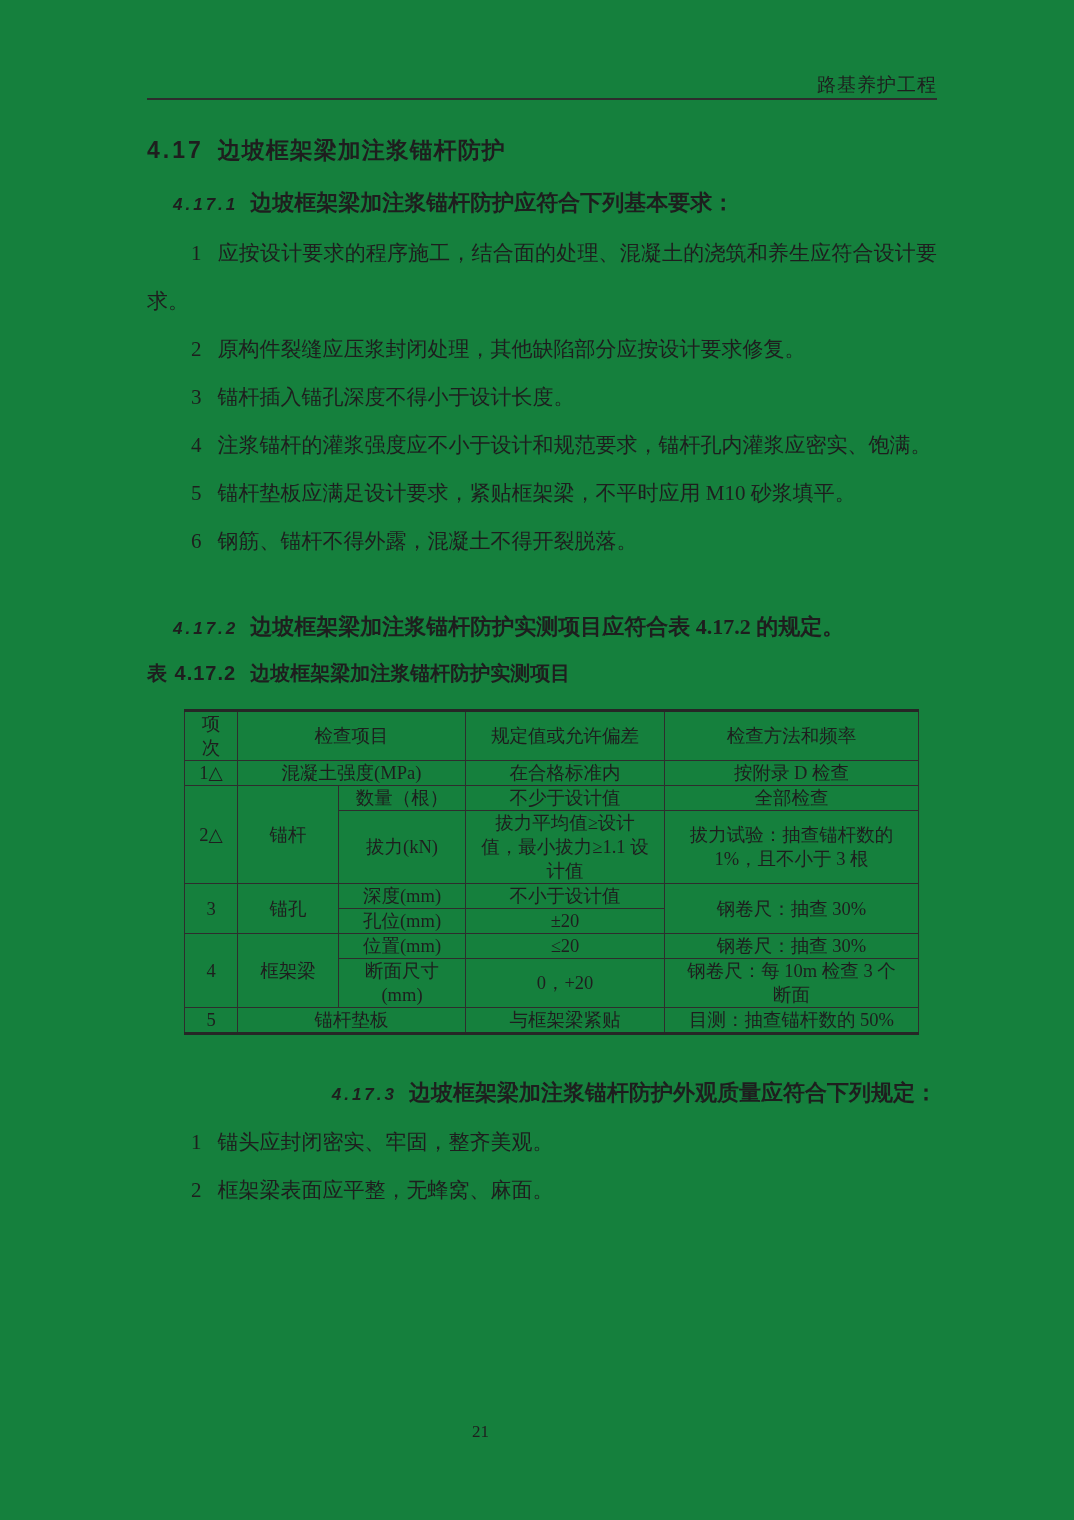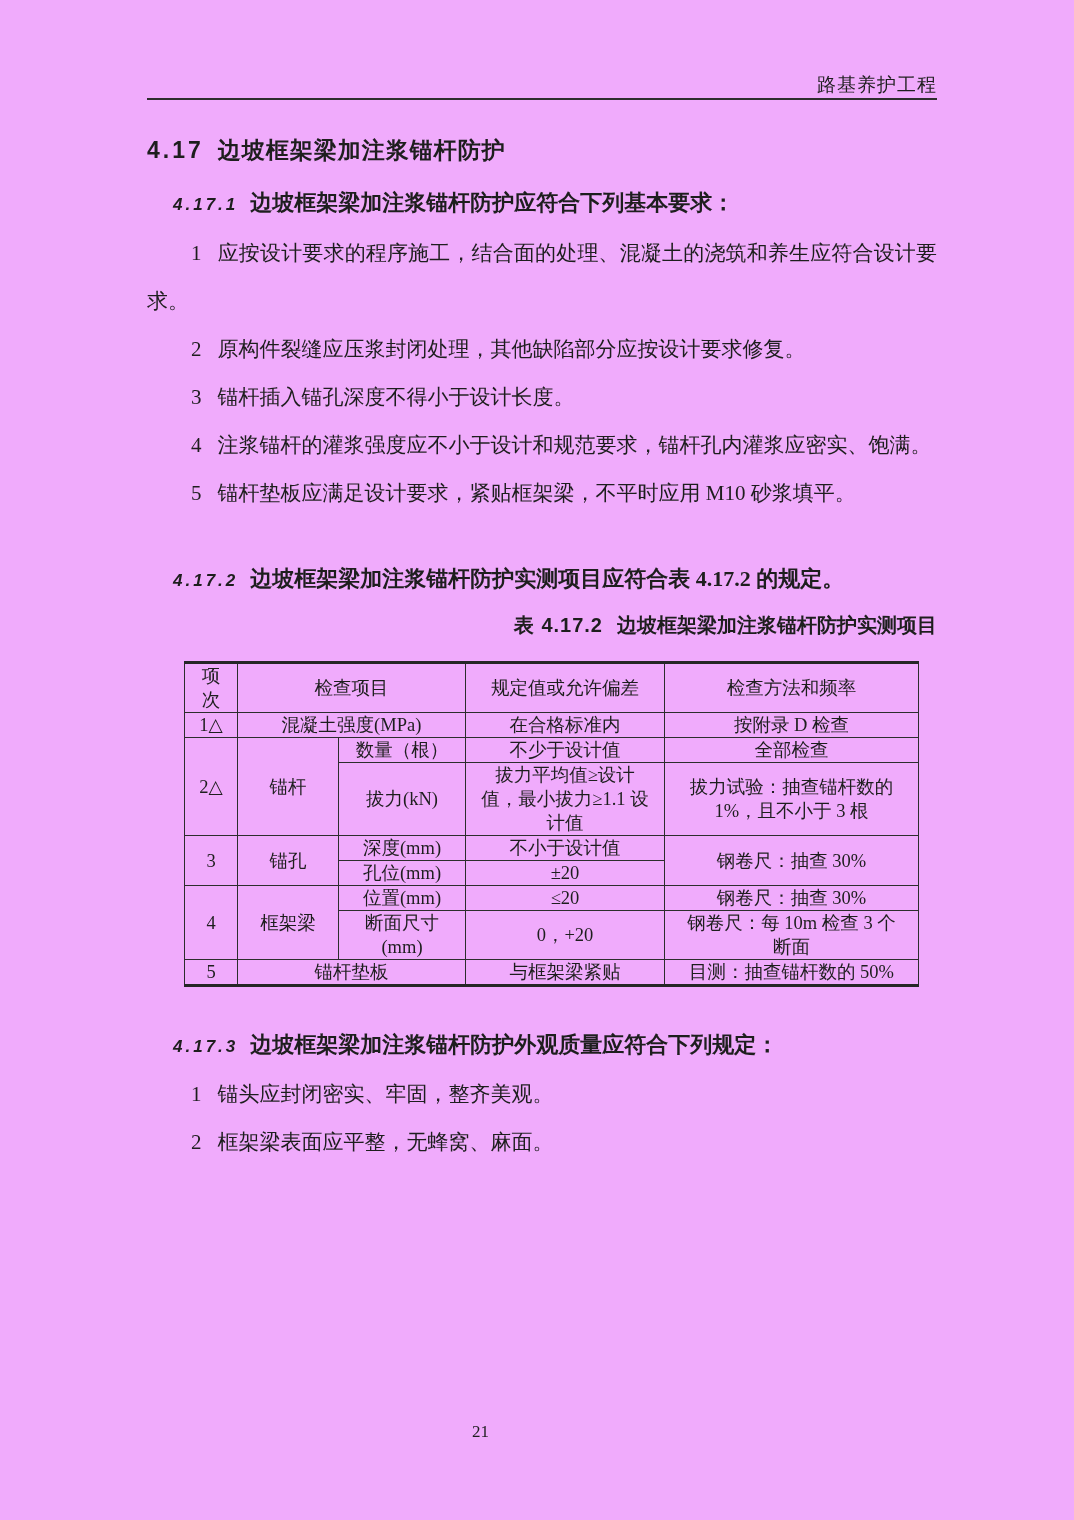--- a/index.html
+++ b/index.html
@@ -1,19 +1,19 @@
 <!DOCTYPE html>
 <html lang="zh"><head>
 <meta charset="utf-8">
 <style>
   html,body{margin:0;padding:0;background:#888;}
   .page{
     position:relative;
     width:1074px;height:1520px;
-    background:#f0abfc;
+    background:#15803d;
     margin:0 auto;
     font-family:"Liberation Serif","DejaVu Serif",serif;
     color:#1e1e1e;
     overflow:hidden;
   }
   .content{position:absolute;left:147px;top:0;width:790px;}
 
   
   .running-head{
     margin:0;padding-top:74px;padding-bottom:2px;
@@ -38,38 +38,38 @@
     margin:0;padding-left:26px;
     font-size:22px;line-height:27px;
   }
   .h2 .num{
     font-family:"Liberation Sans","DejaVu Sans",sans-serif;
     font-size:17px;
     letter-spacing:3px;margin-right:12px;font-style:italic;
   }
   .h2-4171{margin-top:25px;}
   .h2-4172{margin-top:48px;}
-  .h2-4173{margin-top:44px;}
+  .h2-4173{margin-top:44px;text-align:right;}
 
   
   .items{margin:0;}
   .items-4171{margin-top:11px;}
   .items-4173{margin-top:10px;}
   p.item{
     margin:0;
     font-size:21px;line-height:48px;
     text-align:justify;
     text-indent:44px;
   }
   p.item .inum{margin-right:16px;}
 
   
   .tbl-caption{
     margin:19px 0 0 0;
-    text-align:right;
+    text-align:left;
     font-family:"Liberation Sans","DejaVu Sans",sans-serif;
     font-weight:bold;
     font-size:20px;line-height:24px;
   }
   .tbl-caption .cap-label{margin-right:14px;letter-spacing:1px;}
 
   
   table.spec{
     margin:24px 0 0 37px;
     width:734px;
@@ -108,20 +108,21 @@
     <h1 class="h1"><span class="num">4.17</span><span>边坡框架梁加注浆锚杆防护</span></h1>
 
     <h2 class="h2 h2-4171"><span class="num">4.17.1</span><span>边坡框架梁加注浆锚杆防护应符合下列基本要求：</span></h2>
 
     <div class="items items-4171">
       <p class="item"><span class="inum">1</span><span>应按设计要求的程序施工，结合面的处理、混凝土的浇筑和养生应符合设计要求。</span></p>
       <p class="item"><span class="inum">2</span><span>原构件裂缝应压浆封闭处理，其他缺陷部分应按设计要求修复。</span></p>
       <p class="item"><span class="inum">3</span><span>锚杆插入锚孔深度不得小于设计长度。</span></p>
       <p class="item"><span class="inum">4</span><span>注浆锚杆的灌浆强度应不小于设计和规范要求，锚杆孔内灌浆应密实、饱满。</span></p>
       <p class="item"><span class="inum">5</span><span>锚杆垫板应满足设计要求，紧贴框架梁，不平时应用 M10 砂浆填平。</span></p>
+      <p class="item"><span class="inum">6</span><span>钢筋、锚杆不得外露，混凝土不得开裂脱落。</span></p>
     </div>
 
     <h2 class="h2 h2-4172"><span class="num">4.17.2</span><span>边坡框架梁加注浆锚杆防护实测项目应符合表 4.17.2 的规定。</span></h2>
 
     <div class="tbl-caption"><span class="cap-label">表 4.17.2</span><span>边坡框架梁加注浆锚杆防护实测项目</span></div>
 
     <table class="spec">
       <colgroup>
         <col style="width:53px">
           <col style="width:101px">

